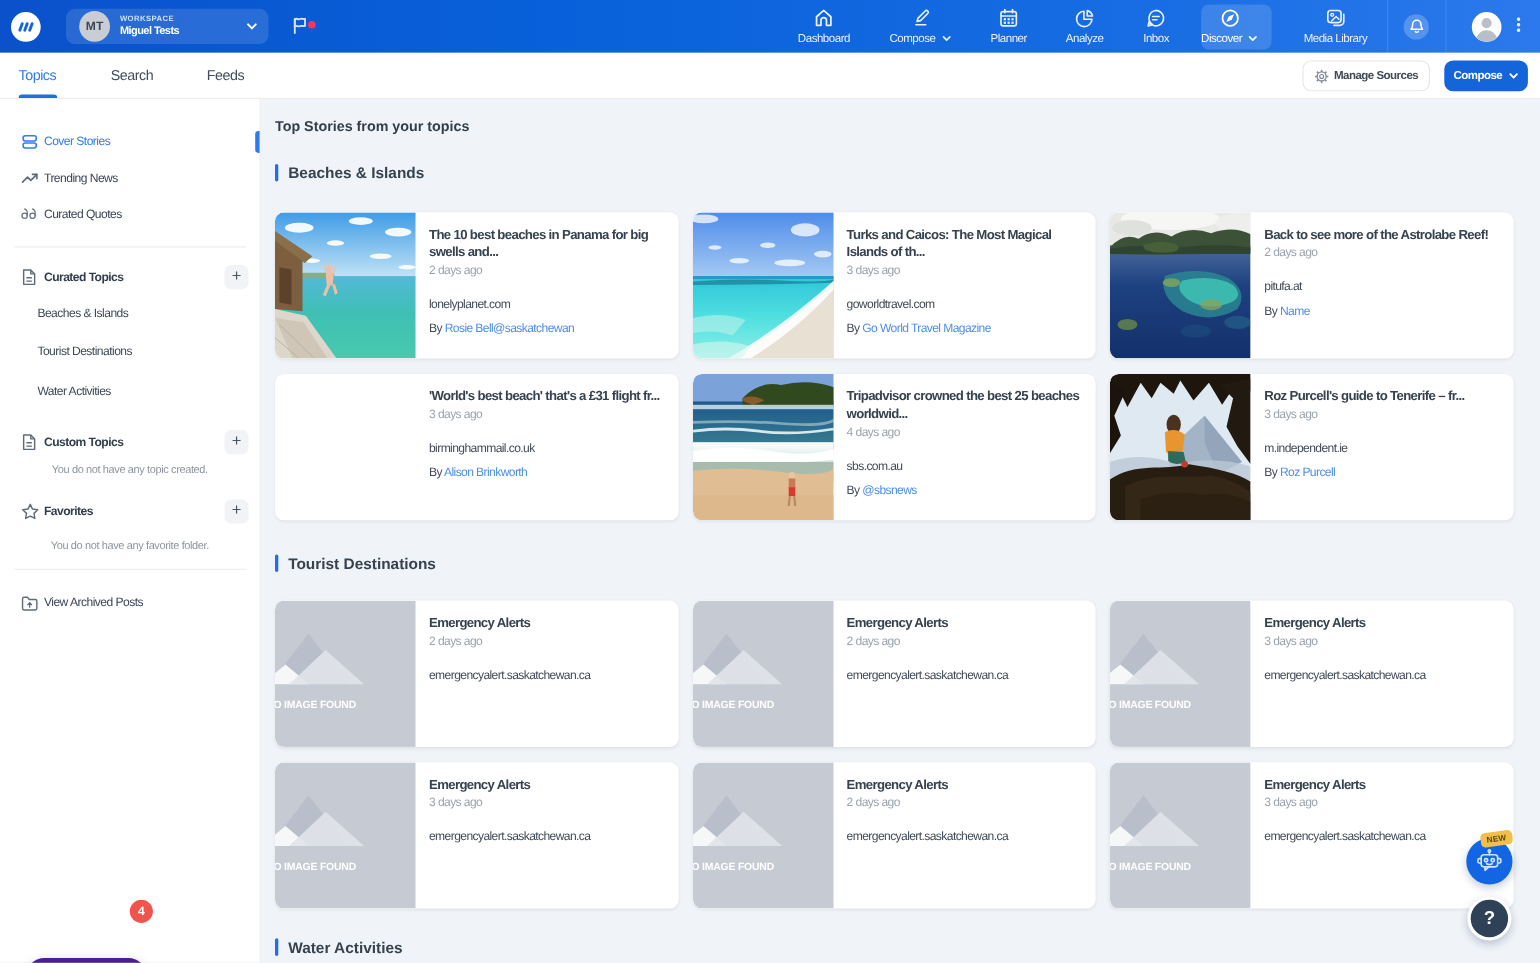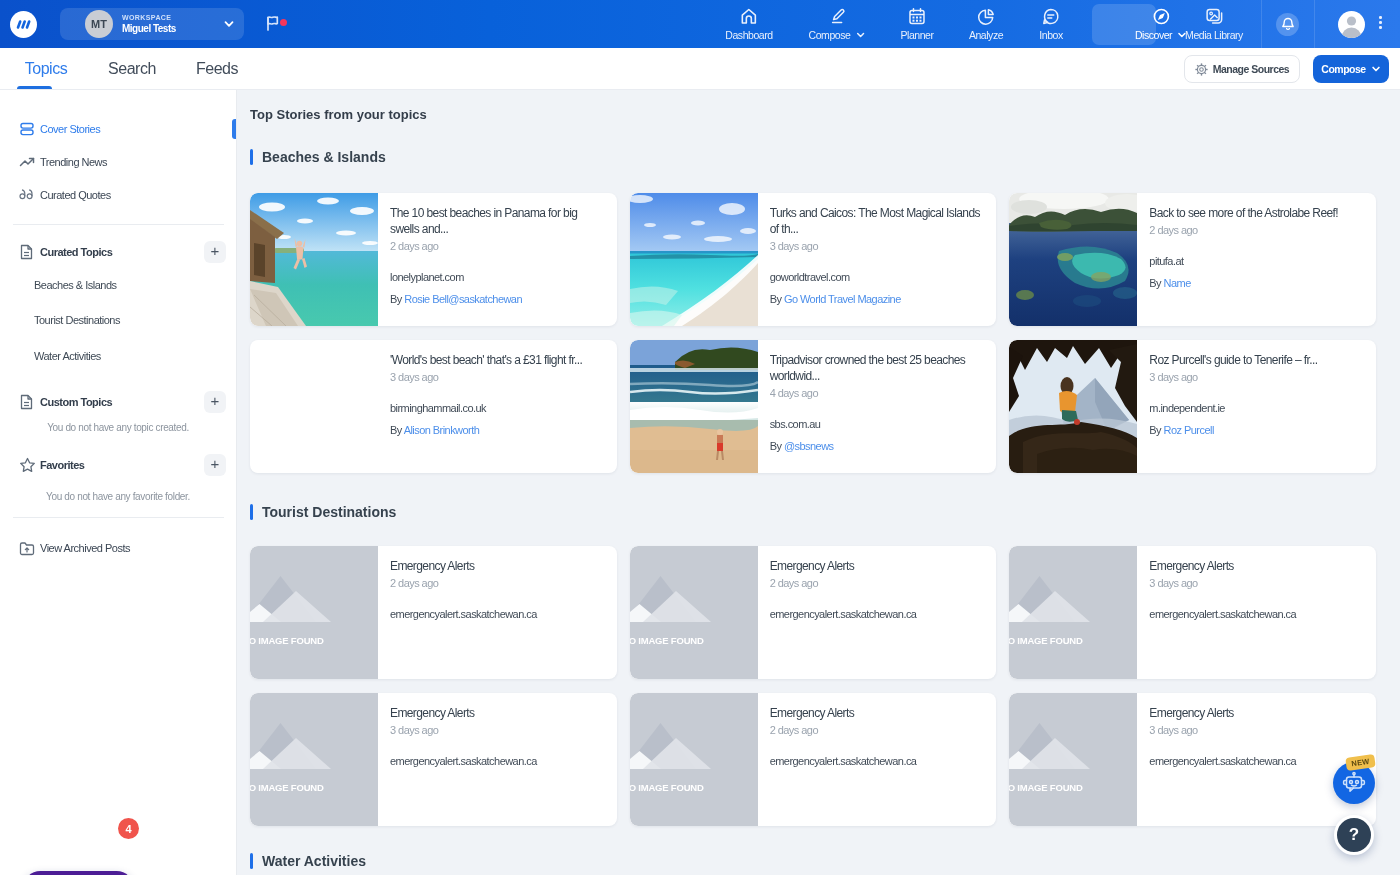--- a/index.html
+++ b/index.html
@@ -1,39 +1,39 @@
 <!DOCTYPE html>
 <html><head>
 <meta charset="utf-8">
 <style>
 * { margin:0; padding:0; box-sizing:border-box; }
 html,body { width:1400px; height:875px; overflow:hidden; font-family:"Liberation Sans",sans-serif; background:#f0f3f7; }
 
 .topbar { position:relative; height:48px; background:linear-gradient(90deg,#0a51cb 0%,#0861da 35%,#156be2 70%,#2b79ec 100%); }
 .logo { position:absolute; left:10px; top:11px; width:27px; height:27px; background:#fff; border-radius:50%; display:flex; align-items:center; justify-content:center; }
 .ws-chip { position:absolute; left:60px; top:8px; width:184px; height:32px; background:rgba(255,255,255,.13); border-radius:8px; display:flex; align-items:center; }
-.ws-av { width:28px; height:28px; border-radius:50%; background:#c9cdd4; color:#3c4754; font-size:11px; font-weight:bold; display:flex; align-items:center; justify-content:center; margin-left:25px; }
+.ws-av { width:28px; height:28px; border-radius:50%; background:#c9cdd4; color:#3c4754; font-size:11px; font-weight:bold; display:flex; align-items:center; justify-content:center; margin-left:12px; }
 .ws-txt { margin-left:9px; line-height:1; }
 .ws-txt .lab { font-size:7px; letter-spacing:.4px; color:#cfe0fa; font-weight:bold; margin-bottom:3px; }
 .ws-txt .name { font-size:10px; letter-spacing:-0.5px; color:#fff; font-weight:bold; }
 .ws-chev { position:absolute; right:9px; top:10px; }
 .flag { position:absolute; left:266px; top:13px; }
 .flag-dot { position:absolute; left:279.5px; top:18.5px; width:7px; height:7px; border-radius:50%; background:#f5365c; }
 .nav-item { position:absolute; top:0; height:48px; transform:translateX(-50%); display:flex; flex-direction:column; align-items:center; }
 .nav-item .ic { margin-top:7px; height:20px; }
 .nav-item .lb { margin-top:2px; font-size:10.5px; letter-spacing:-0.45px; color:#e9f0fc; white-space:nowrap; display:flex; align-items:center; gap:5px; }
 .nav-active { position:absolute; left:1092px; top:3.5px; width:64px; height:41px; background:rgba(255,255,255,.15); border-radius:7px; }
 .vsep { position:absolute; top:0; width:1px; height:48px; background:rgba(255,255,255,.13); }
 .bell { position:absolute; left:1276px; top:12.5px; width:23px; height:23px; border-radius:50%; background:rgba(255,255,255,.22); display:flex; align-items:center; justify-content:center; }
 .tb-av { position:absolute; left:1338px; top:10.5px; width:27px; height:27px; border-radius:50%; background:#fff; overflow:hidden; }
 .dots { position:absolute; left:1379px; top:16px; width:3px; }
 .dots i { display:block; width:2.6px; height:2.6px; border-radius:50%; background:#e9f0fc; margin-bottom:2.6px; }
 
 .subbar { position:relative; height:42px; background:#fff; border-bottom:1px solid #e9ecf1; }
-.tab { position:absolute; top:0; height:41px; display:flex; align-items:center; font-size:16px; letter-spacing:-0.45px; color:#414c5a; font-weight:500; transform:translateX(-50%);margin-left:12px; }
+.tab { position:absolute; top:0; height:41px; display:flex; align-items:center; font-size:13px; letter-spacing:-0.45px; color:#414c5a; font-weight:500; transform:translateX(-50%); }
 .tab.act { color:#2e7ceb; }
 .tab-line { position:absolute; left:17px; top:38px; width:35px; height:3px; background:#1e6fe0; border-radius:3px 3px 0 0; }
 .btn-ms { position:absolute; left:1184px; top:7px; width:116px; height:28px; background:#fff; border:1px solid #e3e6eb; border-radius:8px; display:flex; align-items:center; justify-content:center; gap:5px; font-size:10.5px; letter-spacing:-0.5px; font-weight:600; color:#3f4a56; white-space:nowrap; }
 .btn-cmp { position:absolute; left:1313px; top:7px; width:76px; height:28px; background:#1464da; border-radius:8px; display:flex; align-items:center; justify-content:center; gap:5px; font-size:10.5px; letter-spacing:-0.5px; font-weight:bold; color:#fff; white-space:nowrap; }
 
 .layout { display:flex; height:785px; }
 aside { width:237px; background:#fff; border-right:1px solid #e8ebef; position:relative; flex:none; }
 .s-item { position:absolute; left:0; width:100%; height:26px; display:flex; align-items:center; }
 .s-item svg { position:absolute; left:19px; }
 .s-item .t { margin-left:40px; font-size:11px; letter-spacing:-0.5px; color:#3b4654; font-weight:500; }
@@ -47,21 +47,21 @@
 
 main { flex:1; padding:0 24px 0 13px; overflow:hidden; }
 h1.pg { margin-top:14px; font-size:13px; line-height:22px; color:#333d4a; }
 .sec-h { display:flex; align-items:center; font-size:14px; font-weight:bold; color:#36424e; line-height:22px; }
 .sec-h .bar { width:3px; height:16px; background:#1e6fe8; border-radius:2px; margin-right:9px; }
 .grid { display:grid; grid-template-columns:repeat(3,1fr); gap:14px 13px; }
 .card { background:#fff; border-radius:8px; height:133px; display:flex; box-shadow:0 1px 3px rgba(20,30,50,.07); overflow:hidden; }
 .card .img svg.ph { filter:blur(.5px); }
 .card .img { width:128px; height:133px; flex:none; border-radius:8px 0 0 8px; overflow:hidden; position:relative; }
 .card .cnt { flex:1; padding:12px 14px 0 12px; }
-.card .ttl { font-size:12px; letter-spacing:-0.6px; line-height:16px; font-weight:normal; color:#36424e; }
+.card .ttl { font-size:12px; letter-spacing:-0.6px; line-height:16px; font-weight:bold; color:#36424e; }
 .card .dt { font-size:11px; letter-spacing:-0.55px; line-height:19.5px; color:#9aa3ae; }
 .card .src { font-size:11px; letter-spacing:-0.55px; line-height:19.5px; color:#414b57; margin-top:11px; }
 .card .by { font-size:11px; letter-spacing:-0.55px; line-height:19.5px; color:#414b57; margin-top:3px; }
 .card .by a { color:#4d8fea; text-decoration:none; }
 
 .getstarted { position:fixed; left:23px; top:827px; width:111px; height:35px; background:#4c1d95; border-radius:18px; display:flex; align-items:center; color:#fff; font-size:11px; letter-spacing:-0.2px; font-weight:bold; box-shadow:0 4px 10px rgba(10,40,100,.3);margin-top:44px; }
 .gs-badge { position:fixed; left:118px; top:818px; width:21px; height:21px; border-radius:50%; background:#f0544c; color:#fff; font-size:11px; font-weight:bold; display:flex; align-items:center; justify-content:center; }
 .robot { position:fixed; left:1333px; top:762px; width:42px; height:42px; border-radius:50%; background:#1266e3; display:flex; align-items:center; justify-content:center; box-shadow:0 3px 8px rgba(10,40,100,.25); }
 .newb { position:fixed; left:1346px; top:756px; width:29px; height:13px; background:#f0bf4c; border-radius:4px; color:#5d4a10; font-size:7.5px; font-weight:bold; text-align:center; line-height:13px; letter-spacing:.2px; z-index:5; transform:rotate(-8deg); }
 .help { position:fixed; left:1334px; top:815px; width:40px; height:40px; border-radius:50%; background:#2e4156; border:3px solid #fff; color:#fff; font-size:17px; font-weight:bold; display:flex; align-items:center; justify-content:center; box-shadow:0 3px 8px rgba(10,40,100,.25); }
@@ -136,21 +136,21 @@
       <div class="lb">Analyze</div>
     </div>
   <div class="nav-item" style="left:1051px">
       <div class="ic"><svg width="19" height="19" viewBox="0 0 19 19">
           <path d="M9.5 2.5 a7 7 0 1 1 -6.2 10.2 L2.5 16.5 L6.6 15.4 A7 7 0 0 1 9.5 2.5 Z" fill="none" stroke="#e9f0fc" stroke-width="1.5" stroke-linejoin="round"></path>
           <line x1="6.5" y1="8" x2="12.5" y2="8" stroke="#e9f0fc" stroke-width="1.4" stroke-linecap="round"></line>
           <line x1="6.5" y1="11" x2="10.5" y2="11" stroke="#e9f0fc" stroke-width="1.4" stroke-linecap="round"></line>
         </svg></div>
       <div class="lb">Inbox</div>
     </div>
-  <div class="nav-item" style="left:1161px">
+  <div class="nav-item" style="left:1118px">
       <div class="ic"><svg width="19" height="19" viewBox="0 0 19 19">
           <circle cx="9.5" cy="9.5" r="7" fill="none" stroke="#fff" stroke-width="1.6"></circle>
           <path d="M13 6 L10.9 10.9 L6 13 L8.1 8.1 Z" fill="#fff"></path>
         </svg></div>
       <div class="lb" style="color:#fff">Discover <svg width="10" height="10" viewBox="0 0 12 12">
           <path d="M2.5 4.2 L6 7.8 L9.5 4.2" fill="none" stroke="#fff" stroke-width="1.8" stroke-linecap="round" stroke-linejoin="round"></path>
         </svg></div>
     </div>
   <div class="nav-item" style="left:1214px">
       <div class="ic"><svg width="20" height="19" viewBox="0 0 20 19">

